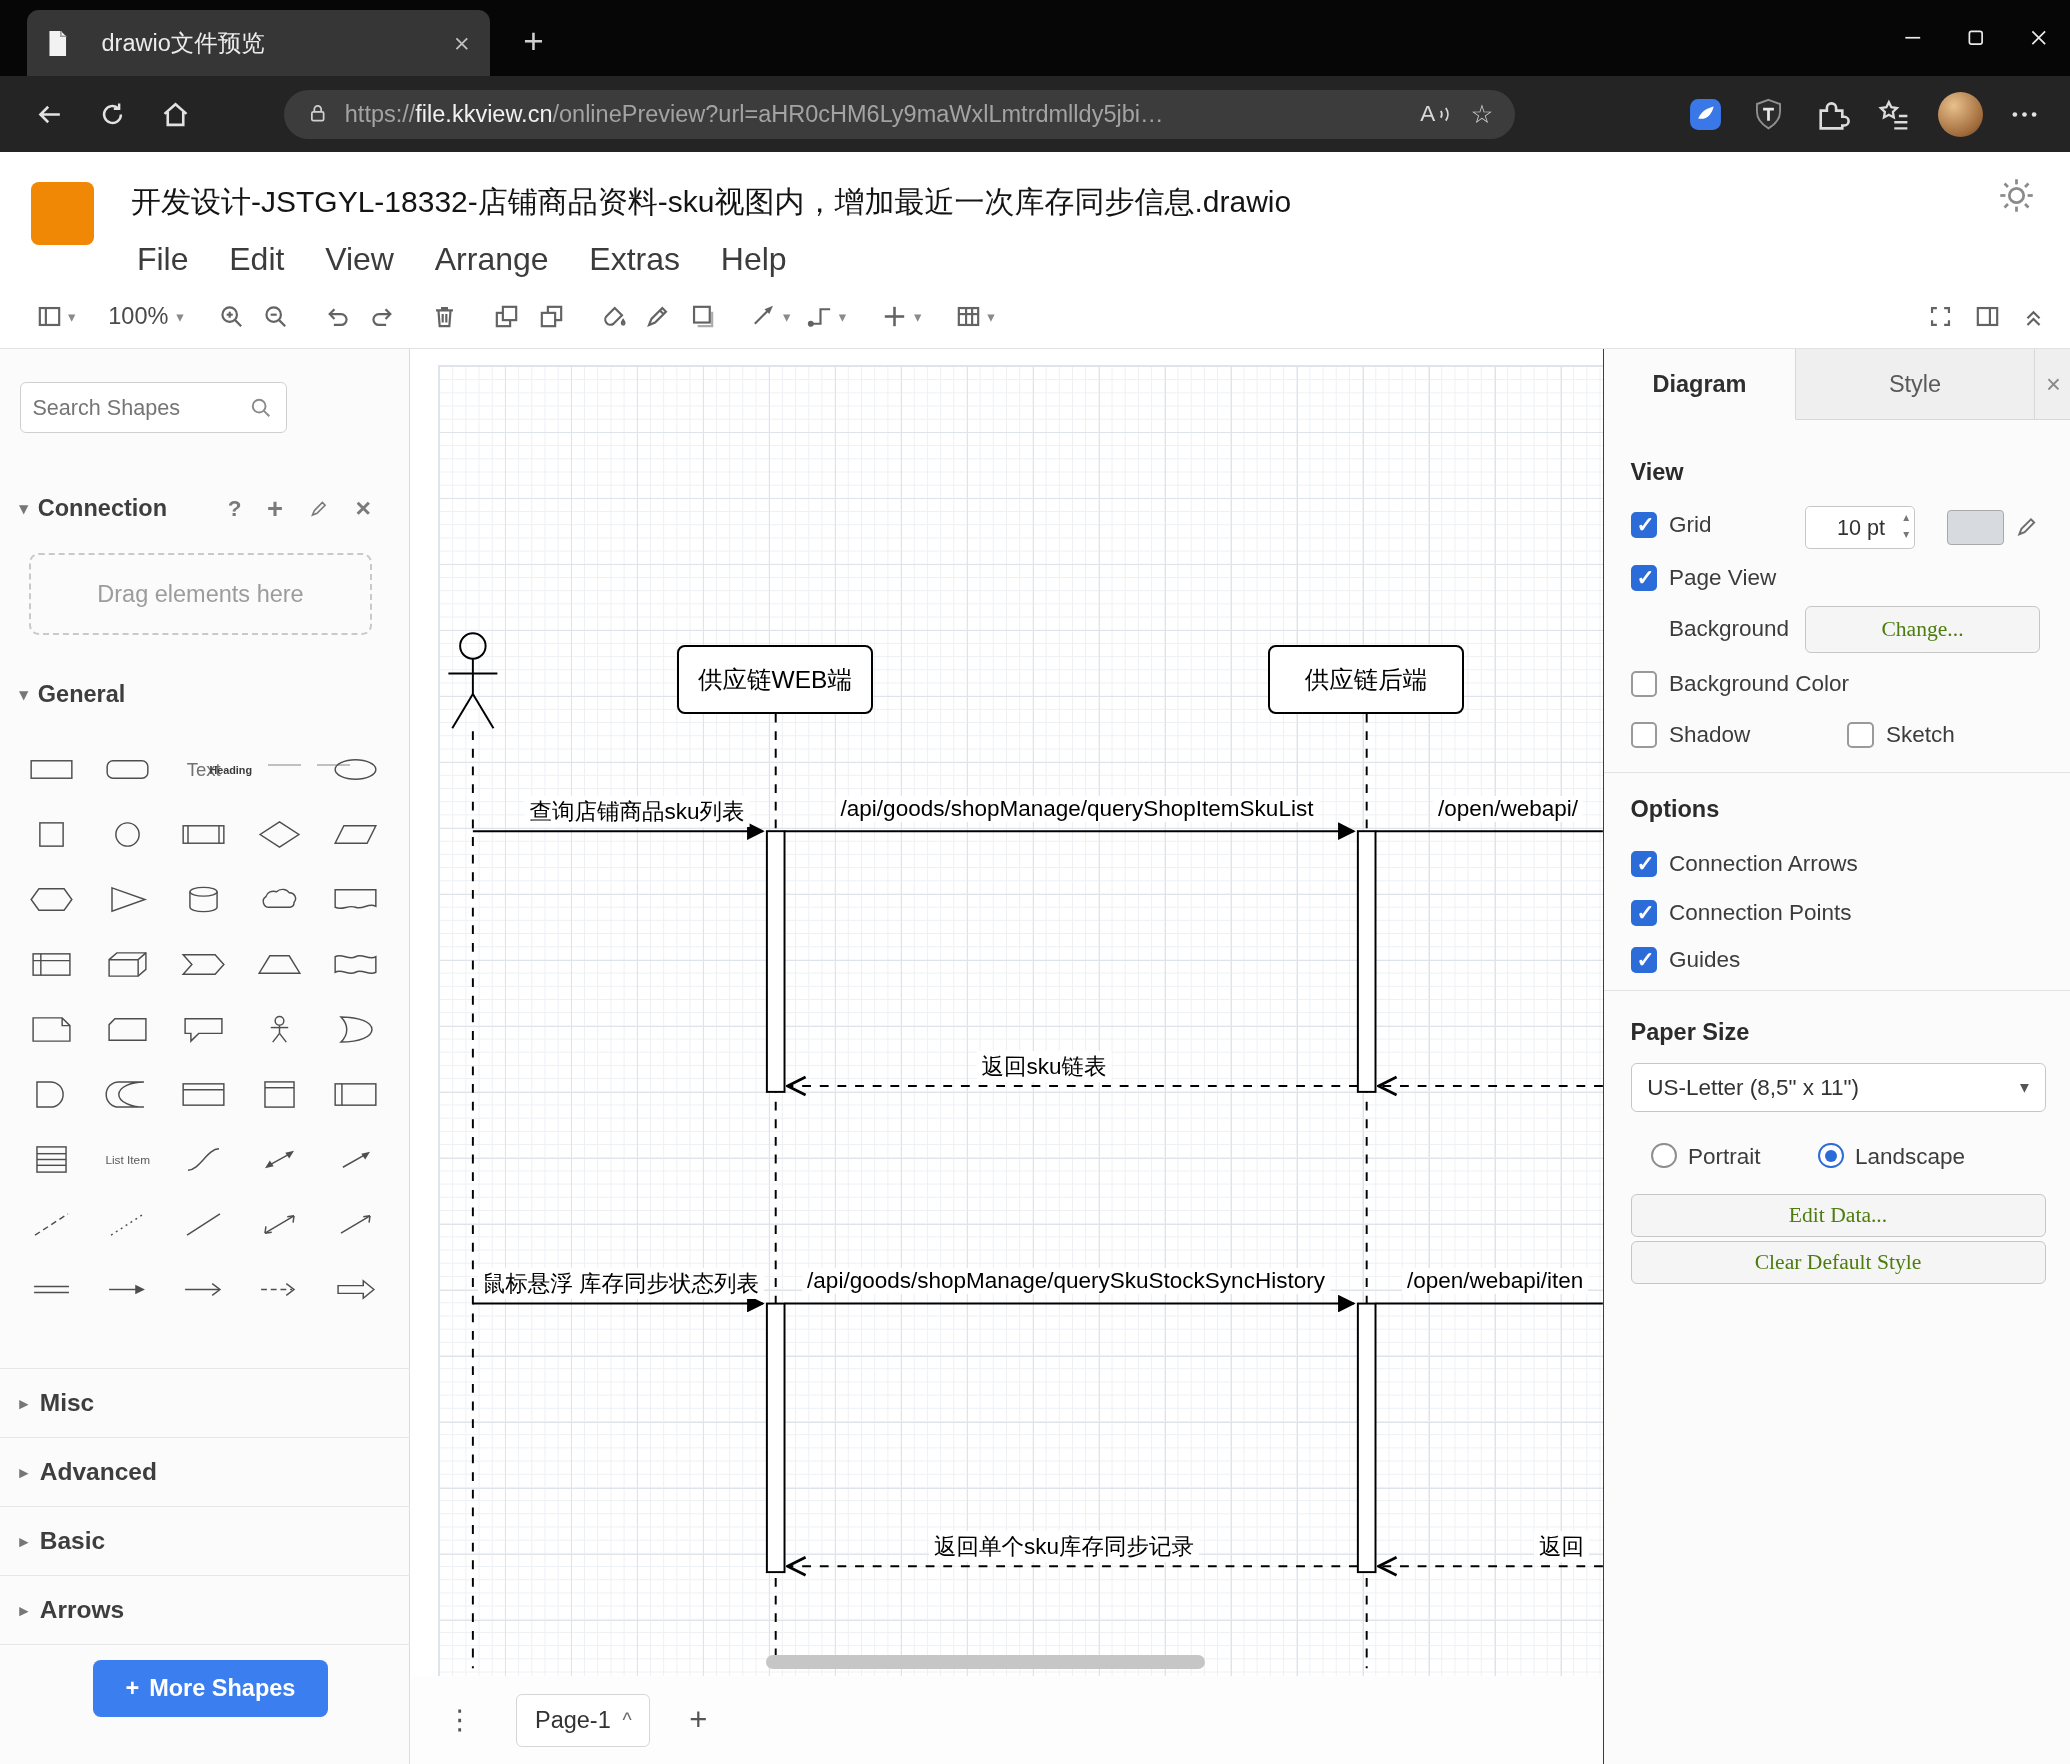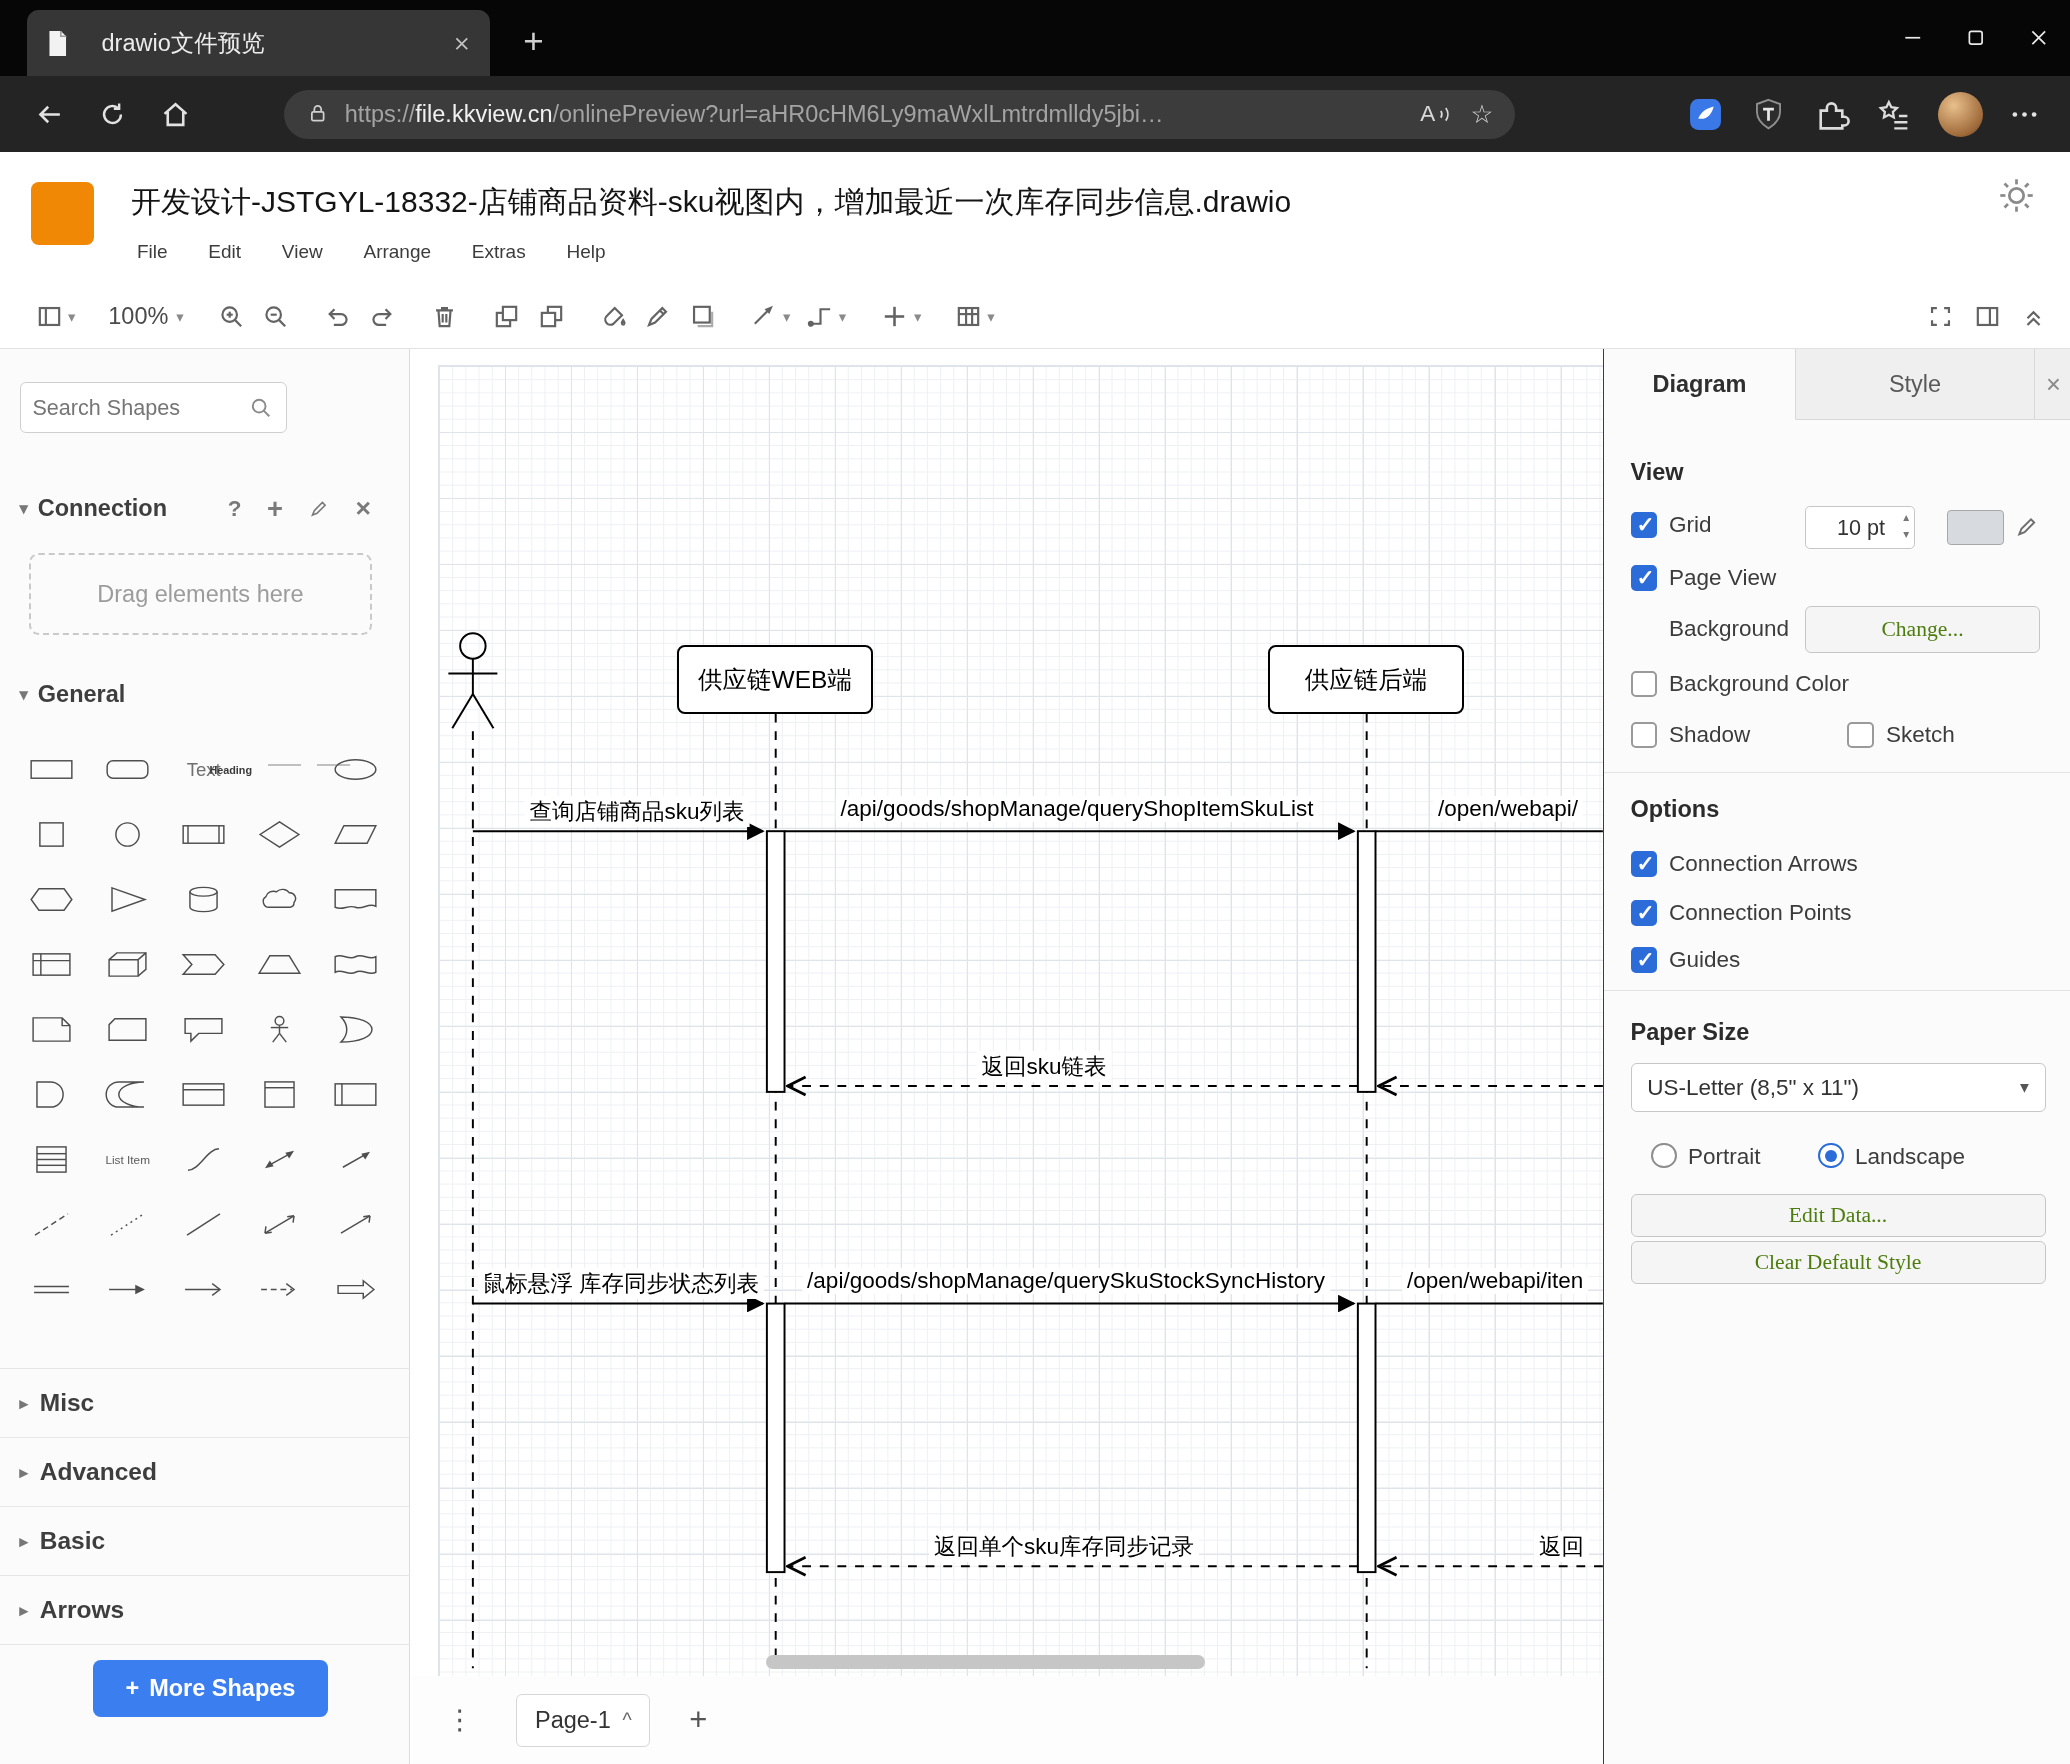--- a/index.html
+++ b/index.html
@@ -26,21 +26,21 @@
 .u-dim{color:#a3a3a3}.u-host{color:#f1f1f1}
 .ra{color:#d8d8d8;font-size:22.5px;display:flex;align-items:center;gap:2px}
 .ext-row{position:absolute;right:29px;top:0;height:76px;display:flex;align-items:center;gap:25.5px}
 .avatar{width:45px;height:45px;border-radius:50%;background:radial-gradient(circle at 35% 30%,#e8c08c,#a06a3a 70%,#5d3b1e)}
 
 
 .appheader{position:absolute;left:0;top:153px;width:2070px;height:131px;background:#fff}
 .logo{position:absolute;left:31px;top:29px;width:63px;height:63px;background:#f08705;border-radius:7.8px}
 .apptitle{position:absolute;left:131px;top:29px;font-size:30px;font-weight:500;color:#141414;white-space:nowrap}
 .menubar{position:absolute;left:133px;top:86px;display:flex;gap:33px}
-.menu-item{font-size:19px;color:#3c3c3c;padding:2px 3.9px}
+.menu-item{font-size:32px;color:#3c3c3c;padding:2px 3.9px}
 .sunbtn{position:absolute;right:33px;top:21.6px}
 
 
 .toolbar{position:absolute;left:0;top:284px;width:2070px;height:65px;background:#fff;
   border-bottom:1px solid #e2e2e2;display:flex;align-items:center;padding-left:35px}
 .tbi{height:43px;display:flex;align-items:center;justify-content:center;gap:3.9px;color:#636363}
 .tbi svg{display:block}
 .caret{font-size:14.7px;color:#8a8a8a}
 .zoomsel{font-size:23.5px;color:#4a4a4a;display:flex;align-items:center;gap:7.8px}
 .tb-gap{width:33px}.tb-sgap{width:15.7px}

